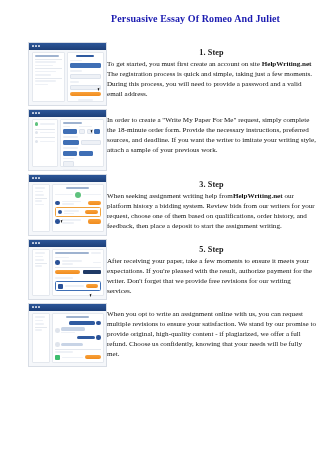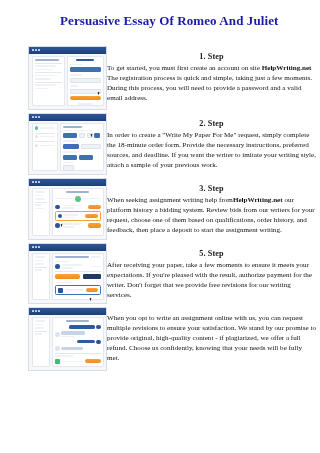--- a/index.html
+++ b/index.html
@@ -10,25 +10,25 @@
     background: #ffffff;
     overflow: hidden;
   }
   body {
     font-family: "Liberation Serif", serif;
     color: #1a1a1a;
   }
 
   
   .page-title {
-    text-align: left;
+    text-align: right;
     color: #1a1ab0;
     font-family: "Liberation Serif", serif;
     font-weight: bold;
-    font-size: 13px;
+    font-size: 10px;
     line-height: 1.35;
     letter-spacing: 0.1px;
     margin: 12px 40px 16px 60px;
   }
 
   
   .steps {
     margin-top: 7px;
   }
   .step-row {
@@ -285,21 +285,20 @@
             <div class="ln light w30"></div>
             <div class="field" style="width:9px"></div>
             <div class="ln light w40"></div>
 
           </div>
           <div class="cursor" style="right:13px; top:20px"></div>
         </div>
       </div>
     </div>
     <div class="text-col">
-      <div class="step-heading">2. Step</div>
       <p class="step-body"><span>In order to create a "Write My Paper For Me" request, simply complete the 18-minute order form. Provide the necessary instructions, preferred sources, and deadline. If you want the writer to imitate your writing style, attach a sample of your previous work.</span><b></b><span></span></p>
     </div>
   </div>
 
   <div class="step-row">
     <div class="thumb-col">
       <div class="mock">
         <div class="mock-bar">
           <span class="dot"></span>
           <span class="dot"></span>

